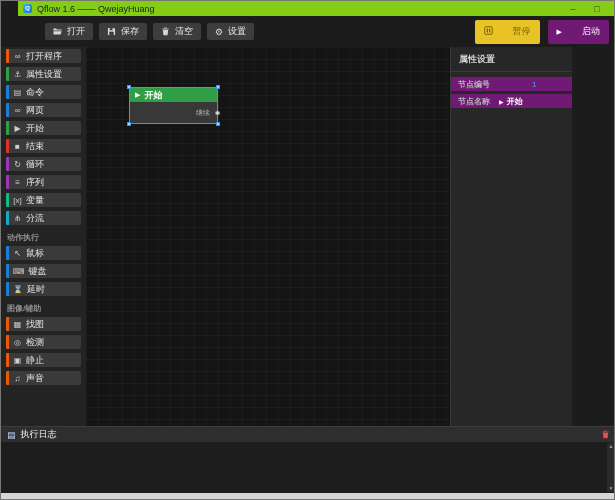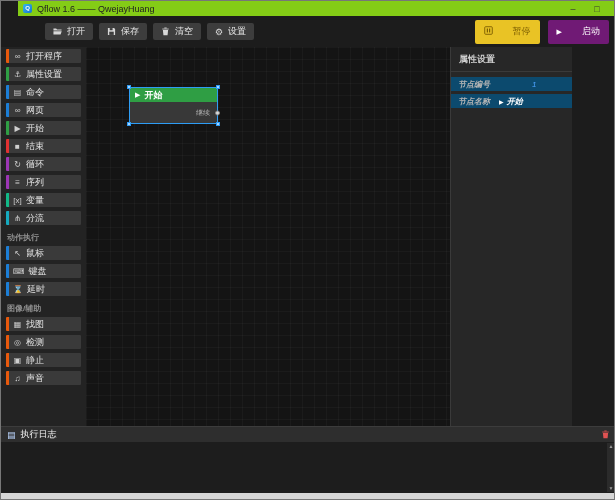--- a/index.html
+++ b/index.html
@@ -42,21 +42,21 @@
   .port-label { position:absolute; right:7px; top:50%; transform:translateY(-50%); font-size:7px; color:#b5b5b5; }
   .port-dot { position:absolute; right:-3px; top:50%; transform:translateY(-50%); width:5px; height:5px; border-radius:50%; background:#d9d9d9; border:1px solid #888; }
   .handle { position:absolute; width:4px; height:4px; background:#a8d4ff; border:1px solid #2e9df5; }
   .h-tl { left:-3px; top:-3px; } .h-tr { right:-3px; top:-3px; }
   .h-bl { left:-3px; bottom:-3px; } .h-br { right:-3px; bottom:-3px; }
 
   
   .props { position:absolute; left:449px; top:46px; width:122px; height:379px; background:#272727; border-left:1px solid #3a3a3a; }
   .props-title { color:#cfcfcf; font-size:9px; font-weight:bold; padding:6px 8px 5px; border-bottom:1px solid #3a3a3a; }
   .prop-rows { margin-top:5px; }
-  .prop-row { background:#0c4a6e; height:14px; margin-bottom:3px; display:flex; align-items:center; padding:0 7px;font-style:italic; }
+  .prop-row { background:#701a75; height:14px; margin-bottom:3px; display:flex; align-items:center; padding:0 7px; }
   .prop-label { color:#b5b5b5; font-size:8px; font-weight:bold; }
   .prop-value { font-size:8px; display:flex; align-items:center; gap:3px; }
   .prop-value.accent { color:#4da3ff; margin-left:42px; }
   .prop-value.strong { color:#fff; font-weight:bold; margin-left:9px; }
   .prop-value .icn { font-size:6px; color:#fff; }
 
   
   .log-header { position:absolute; left:0; top:425px; width:615px; height:16px; background:#2e2e2e; border-top:1px solid #3c3c3c; display:flex; align-items:center; gap:5px; padding:0 6px; }
   .log-icon { color:#bcd6ff; font-size:9px; }
   .log-title { color:#f2f2f2; font-size:9px; font-weight:normal; }

